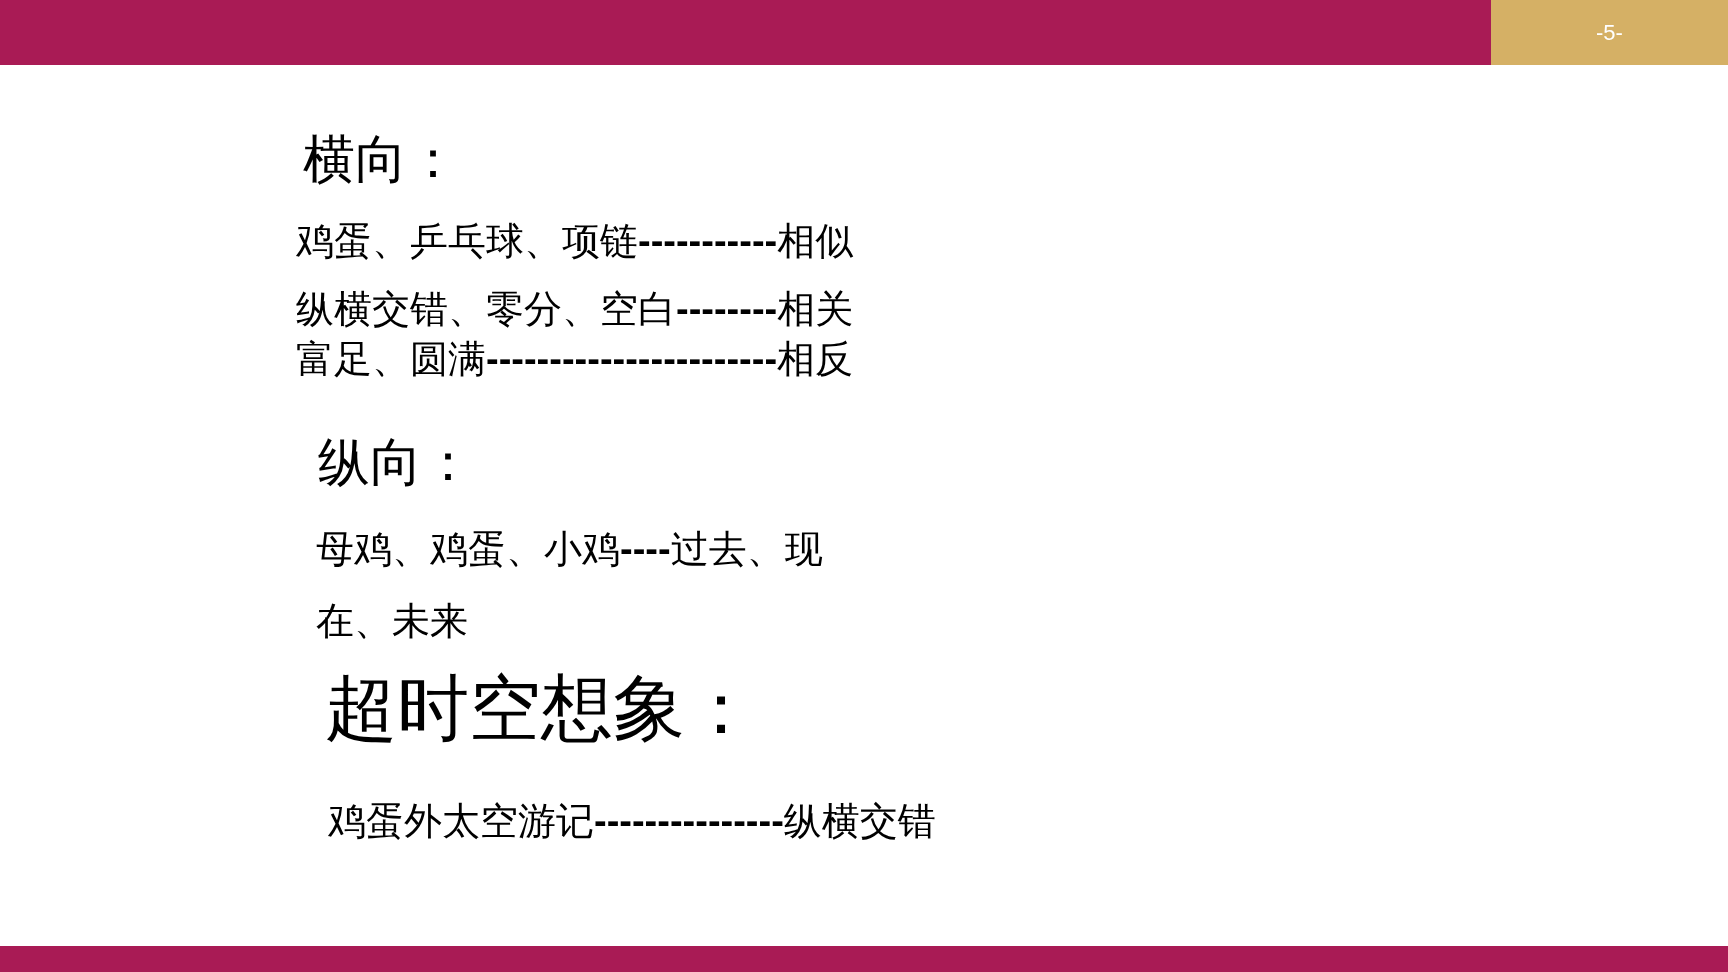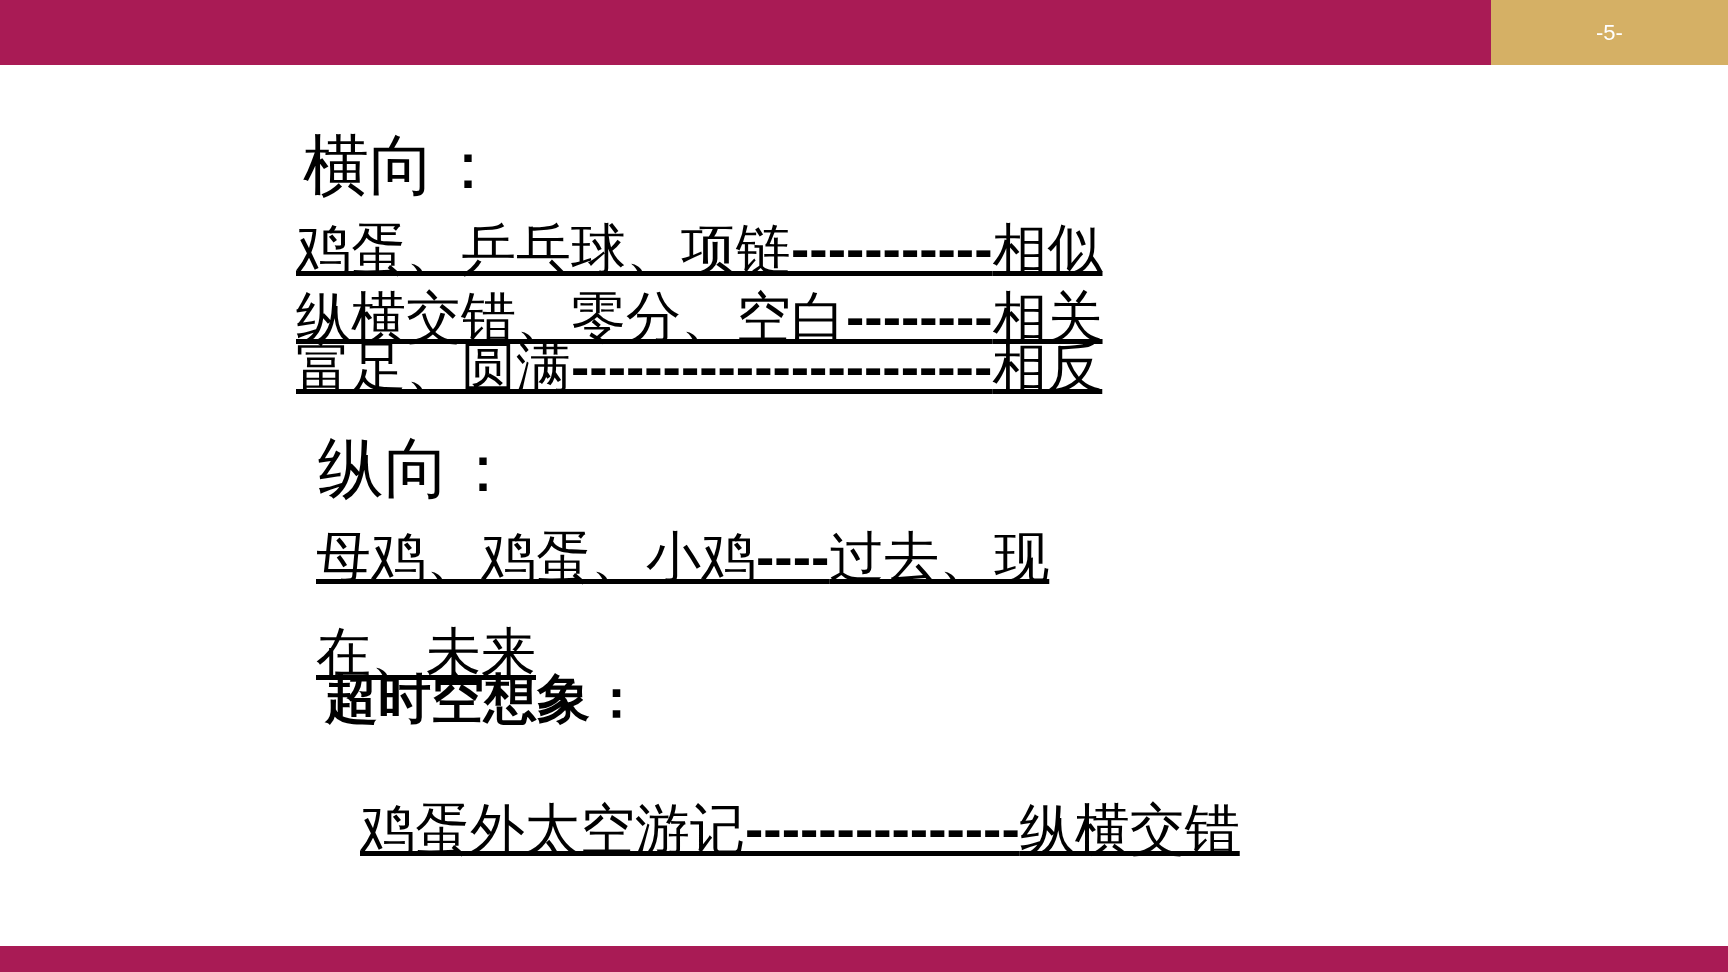--- a/index.html
+++ b/index.html
@@ -8,23 +8,23 @@
       background: #ffffff;
       font-family: "DejaVu Serif", "Liberation Serif", serif;
       color: #000;
     }
     .top-bar { position: absolute; left: 0; top: 0; width: 1491px; height: 65px; }
     .page-box { position: absolute; left: 1491px; top: 0; width: 237px; height: 65px;
       display: flex; align-items: center; justify-content: center; }
     .page-num { color: #ffffff; font-family: "Liberation Sans", sans-serif; font-size: 22px; }
     .bottom-bar { position: absolute; left: 0; top: 946px; width: 1728px; height: 26px; }
     .line { position: absolute; white-space: nowrap; line-height: 1; }
-    .heading { font-size: 66px; }
-    .heading-big { font-size: 53px; font-weight: bold; }
-    .body { font-size: 55px; text-decoration: underline; }
+    .heading { font-size: 52px; }
+    .heading-big { font-size: 72px; }
+    .body { font-size: 38px; }
     .dash { font-family: "Liberation Sans", sans-serif; font-weight: bold; letter-spacing: 0px; }
   </style>
 </head>
 <body>
 
 <div class="top-bar" style="background: rgb(169, 27, 85);"></div>
 <div class="page-box" style="background: rgb(213, 176, 101);">
   <span class="page-num">-5-</span>
 </div>
 
@@ -38,21 +38,21 @@
 </div>
 <div class="line body" style="left:296px; top:340px;">
   <span>富足、圆满</span><span class="dash">-----------------------</span><span>相反</span>
 </div>
 
 <div class="line heading" style="left:318px; top:436px;">纵向：</div>
 
 <div class="line body" style="left:316px; top:530px;">
   <span>母鸡、鸡蛋、小鸡</span><span class="dash">----</span><span>过去、现</span>
 </div>
-<div class="line body" style="left:316px; top:602px;margin-top:24px;">在、未来</div>
+<div class="line body" style="left:316px; top:602px;">在、未来</div>
 
 <div class="line heading-big" style="left:325px; top:672px;">超时空想象：</div>
 
-<div class="line body" style="left:328px; top:802px;margin-left:32px;">
+<div class="line body" style="left:328px; top:802px;">
   <span>鸡蛋外太空游记</span><span class="dash">---------------</span><span>纵横交错</span>
 </div>
 
 <div class="bottom-bar" style="background: rgb(169, 27, 85);"></div>
 
 </body></html>

